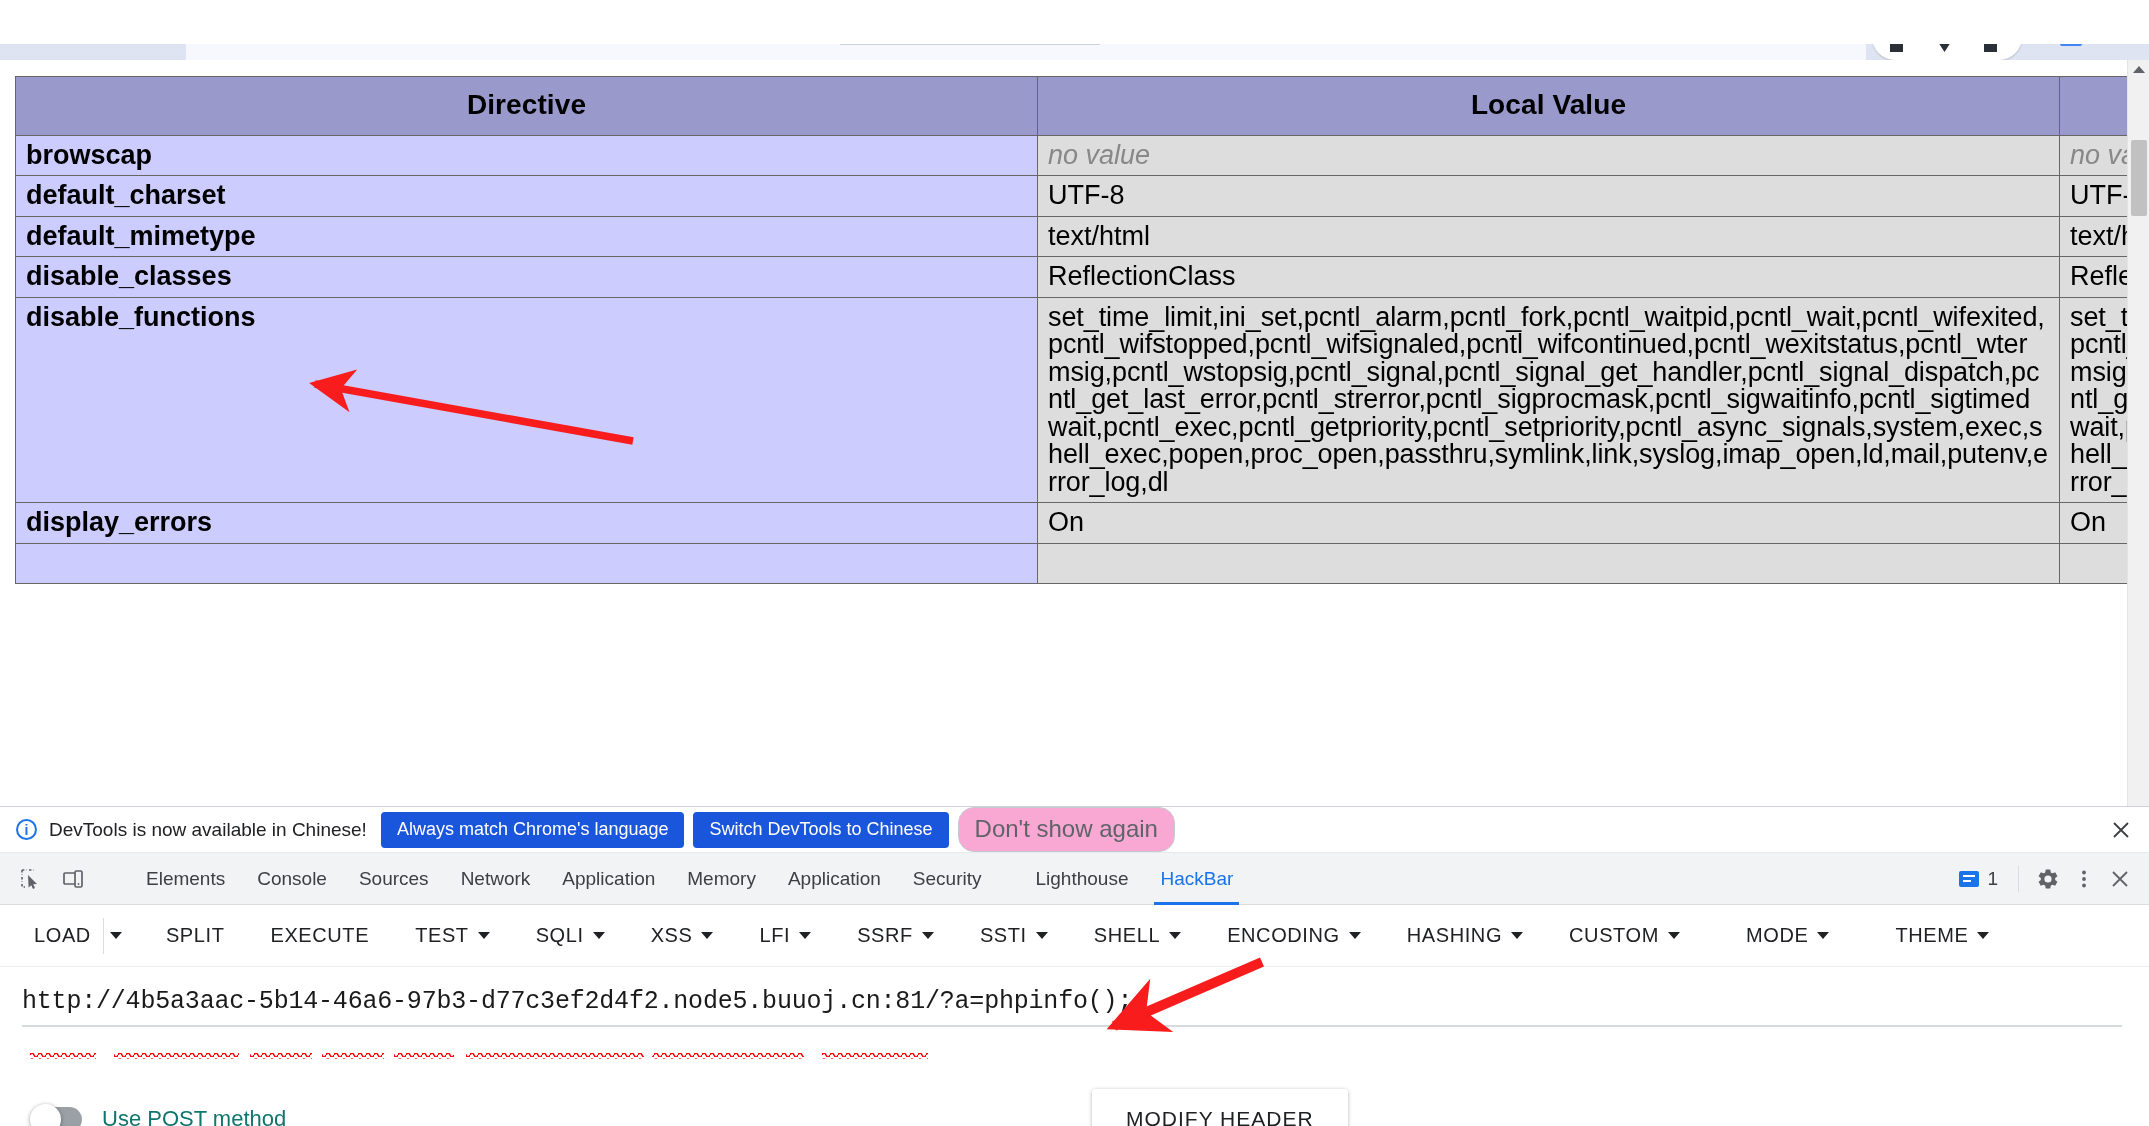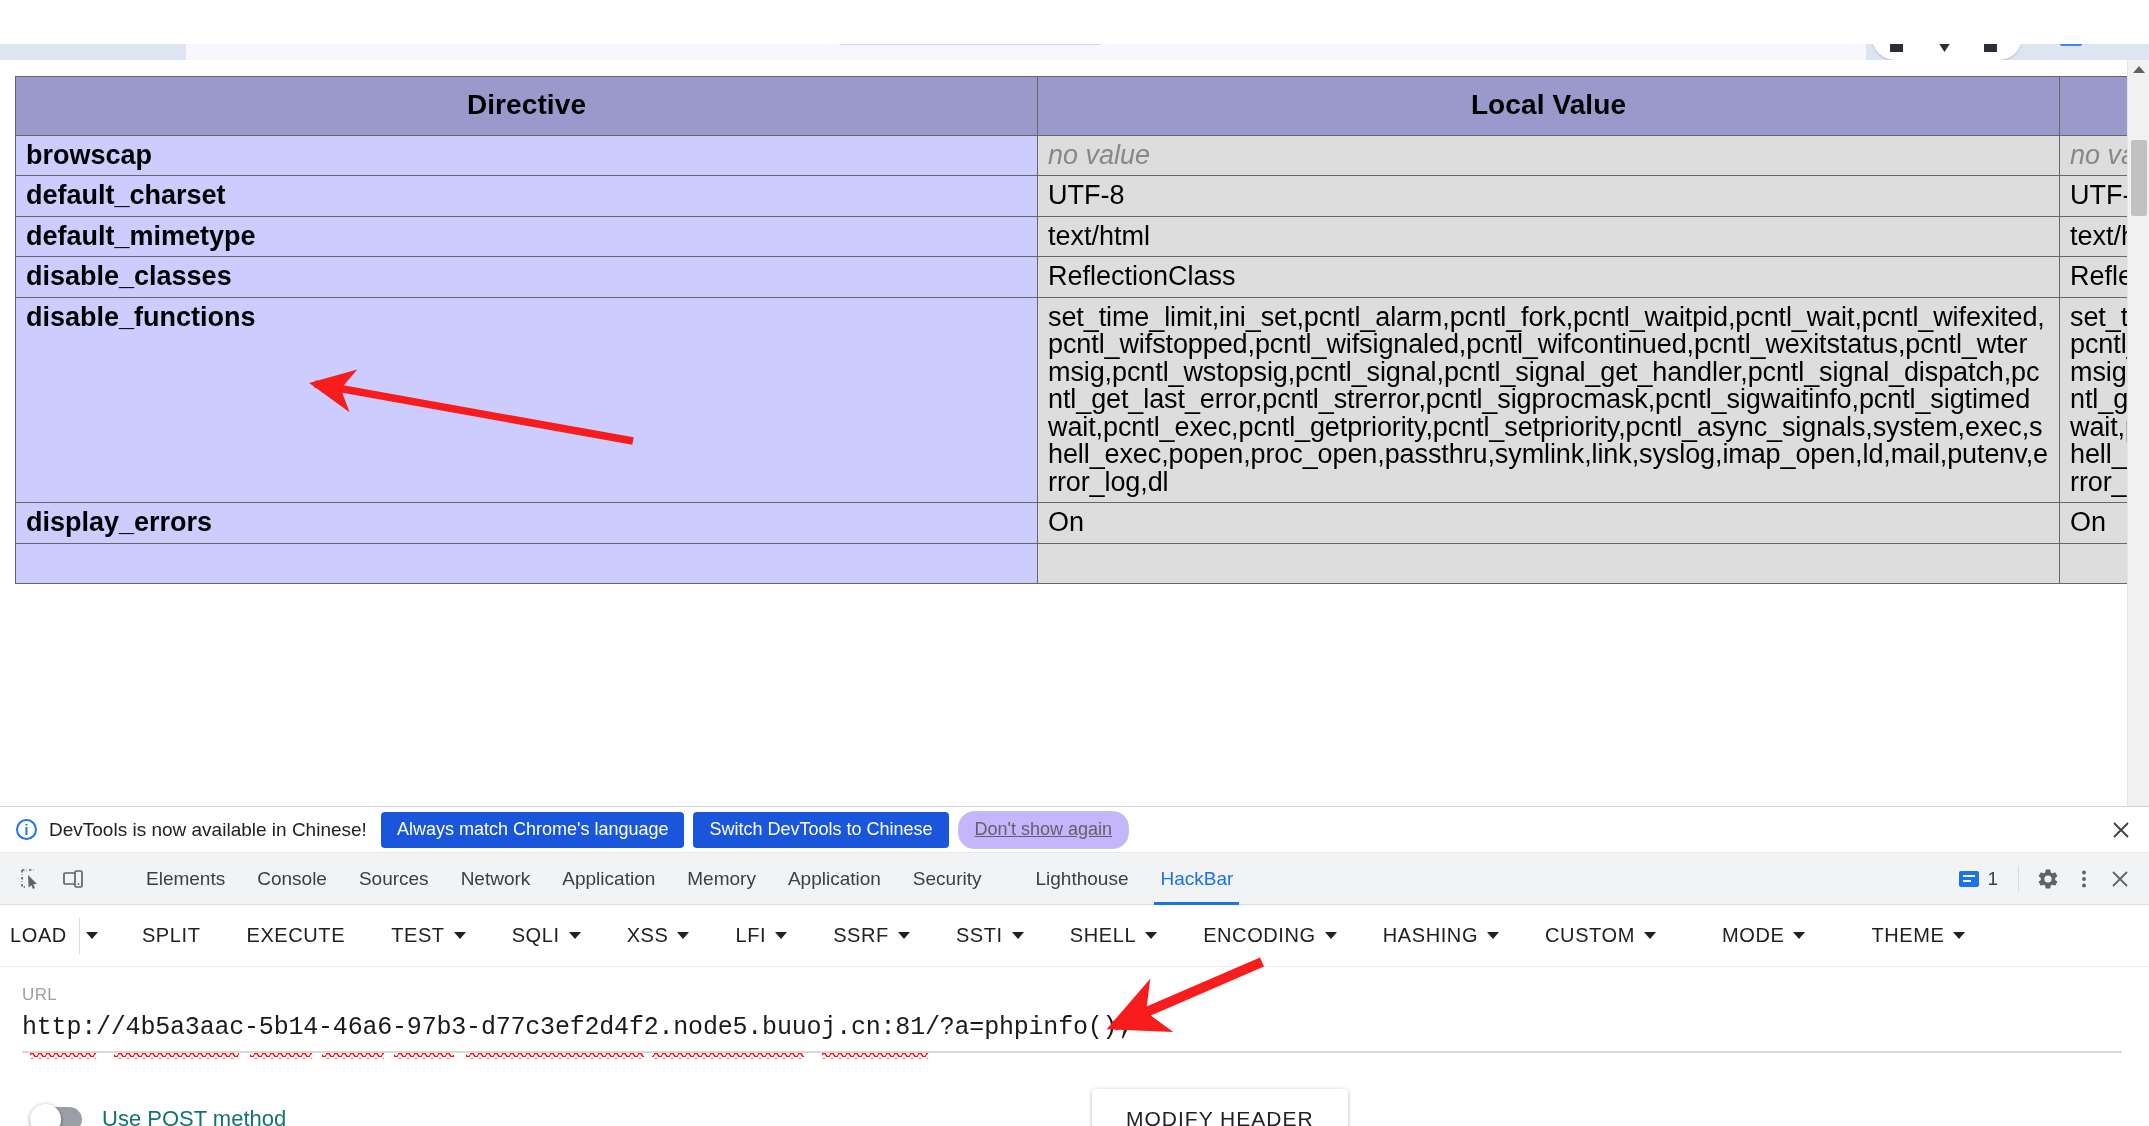--- a/index.html
+++ b/index.html
@@ -199,30 +199,29 @@
     border: none;
     border-radius: 4px;
     font-size: 18px;
     font-family: "Liberation Sans", sans-serif;
     padding: 7px 16px 8px 16px;
     margin-right: 9px;
     cursor: pointer;
     white-space: nowrap;
   }
   .btn-outline {
-    background: #c4b5fd;
+    background: #f9a8d4;
     color: #5f6368;
     border: 1px solid #c4cad2;
     border-radius: 16px;
-    font-size: 18px;
+    font-size: 24px;
     font-family: "Liberation Sans", sans-serif;
     padding: 7px 16px 8px 16px;
     cursor: pointer;
     white-space: nowrap;
-    text-decoration: underline;
   }
   .banner-close {
     position: absolute;
     right: 16px; top: 50%;
     transform: translateY(-50%);
     width: 24px; height: 24px;
     cursor: pointer;
     color: #3c4043;
   }
   .banner-close svg { display: block; }
@@ -323,21 +322,21 @@
     color: #5f6368;
   }
 
   
   .hb-toolbar {
     position: relative;
     height: 62px;
     background: #ffffff;
     display: flex;
     align-items: center;
-    padding-left: 8px;
+    padding-left: 32px;
     border-bottom: 1px solid #eceef0;
   }
   .hb-item {
     display: flex;
     align-items: center;
     font-size: 20px;
     letter-spacing: .6px;
     color: #202124;
     font-weight: 500;
     cursor: pointer;
@@ -662,21 +661,20 @@
           <span class="hb-caret"></span>
         </div>
       <div class="hb-gap-lg"></div>
       <div class="hb-item">
           <span>THEME</span>
           <span class="hb-caret"></span>
         </div>
     </div>
 
     <div class="hb-url-block">
-      <div class="hb-url-label">URL</div>
       <input class="hb-url-input" type="text" value="http://4b5a3aac-5b14-46a6-97b3-d77c3ef2d4f2.node5.buuoj.cn:81/?a=phpinfo();" style="">
       <svg class="spell-underline" viewBox="0 0 1110 30" preserveAspectRatio="none">
         <defs>
           <pattern id="sq" width="8" height="6" patternUnits="userSpaceOnUse">
             <path d="M0 4 Q2 0 4 4 Q6 8 8 4" stroke="#ff0000" stroke-width="1.6" fill="none"></path>
           </pattern>
         </defs>
         <rect x="8" y="20" width="66" height="6" fill="url(#sq)"></rect>
         <rect x="92" y="20" width="125" height="6" fill="url(#sq)"></rect>
         <rect x="228" y="20" width="62" height="6" fill="url(#sq)"></rect>

